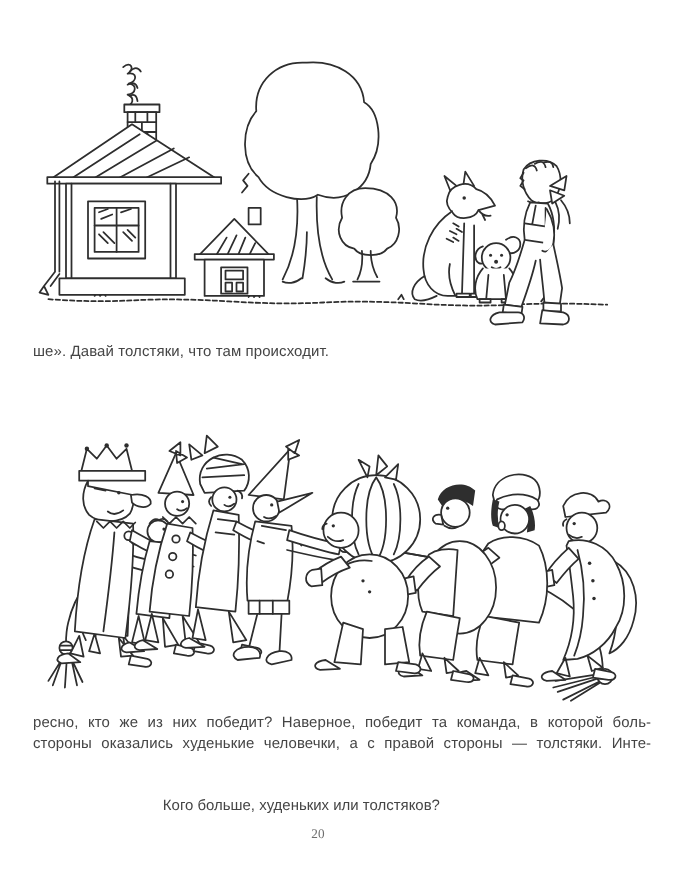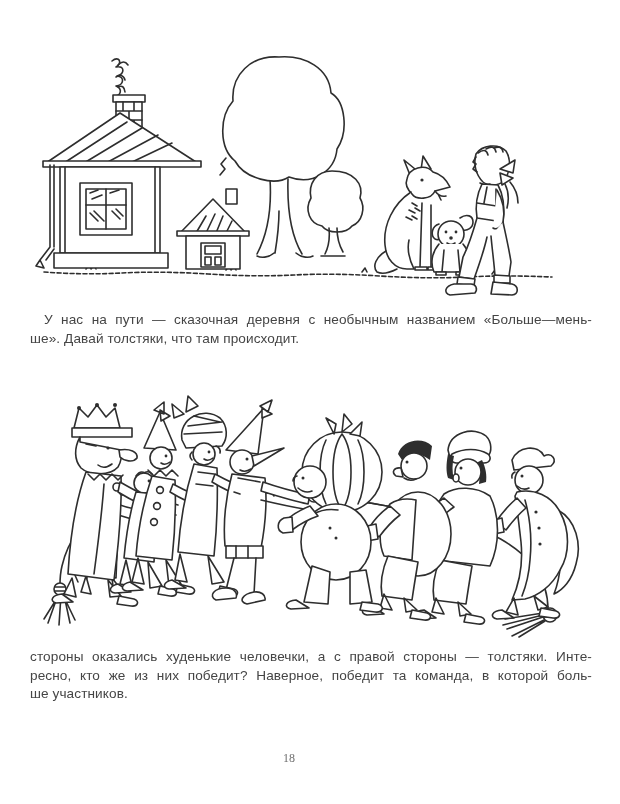--- a/index.html
+++ b/index.html
@@ -129,21 +129,20 @@
       <path class="fl" d="M467,137 C473,147 475,159 473,169 C471,175 466,177 463,175"></path>
       <path class="fl" d="M447,165 C443,179 439,192 433,204 L429,224 L444,226 C449,212 454,198 457,184 M473,169 C476,183 479,196 481,209 L479,223 L465,223 C464,209 462,195 461,183"></path>
       <path class="fl" d="M428,224 l17,2 l-1,7 l-17,-2 z"></path>
       <path class="fl" d="M464,222 l16,1 l0,7 l-16,0 z"></path>
       <path class="fl" d="M424,231 c-9,2 -11,9 -4,11 l25,-2 c3,-4 1,-9 -4,-9 z"></path>
       <path class="fl" d="M463,229 l19,2 c7,2 7,10 0,11 l-21,-1 z"></path>
     </g>
   </svg>
 
   <div class="para para1">
-    <div class="line j ind">У нас на пути — сказочная деревня с необычным названием «Больше—мень-</div>
     <div class="line">ше». Давай толстяки, что там происходит.</div>
   </div>
 
   <svg class="fig fig2" viewBox="0 0 580 255" aria-label="tug of war scene">
     <defs>
       <pattern id="plaid" width="9" height="9" patternUnits="userSpaceOnUse">
         <rect width="9" height="9" fill="#fff"></rect>
         <path d="M0,2.5 H9 M0,6.5 H9 M2.5,0 V9 M6.5,0 V9" stroke="#2e2e2e" stroke-width="0.9"></path>
       </pattern>
       <pattern id="checkpat" width="6" height="6" patternUnits="userSpaceOnUse">
@@ -323,22 +322,22 @@
         <circle class="dk" cx="316" cy="150" r="1.5"></circle>
       <path class="fl" d="M290,118 C280,122 272,127 266,132 L272,142 C280,136 289,131 298,128 Z"></path>
       <path class="fl" d="M264,130 c-7,3 -8,12 -1,15 l10,-1 l-1,-15 z"></path>
       <path class="fl" d="M292,178 L284,214 L308,216 L310,184 Z" fill="url(#vstripe)"></path>
       <path class="fl" d="M330,184 L330,216 L352,214 L346,182 Z" fill="url(#vstripe)"></path>
       <path class="fl" d="M276,212 c-10,1 -13,7 -5,9 l18,-1 z M342,214 l16,2 c7,2 5,9 -3,8 l-15,-2 z"></path>
     </g>
   </svg>
 
   <div class="para para2">
+    <div class="line j">ресно, кто же из них победит? Наверное, победит та команда, в которой боль-</div>
     <div class="line j">стороны оказались худенькие человечки, а с правой стороны — толстяки. Инте-</div>
-    <div class="line j">ресно, кто же из них победит? Наверное, победит та команда, в которой боль-</div>
-    <div class="line">ше участников.</div>
   </div>
 
-
-  <div class="pagenum">18</div>
+  <div class="question">Кого больше, худеньких или толстяков?</div>
+
+  <div class="pagenum">20</div>
 
 
 </div>
 
 </body></html>

